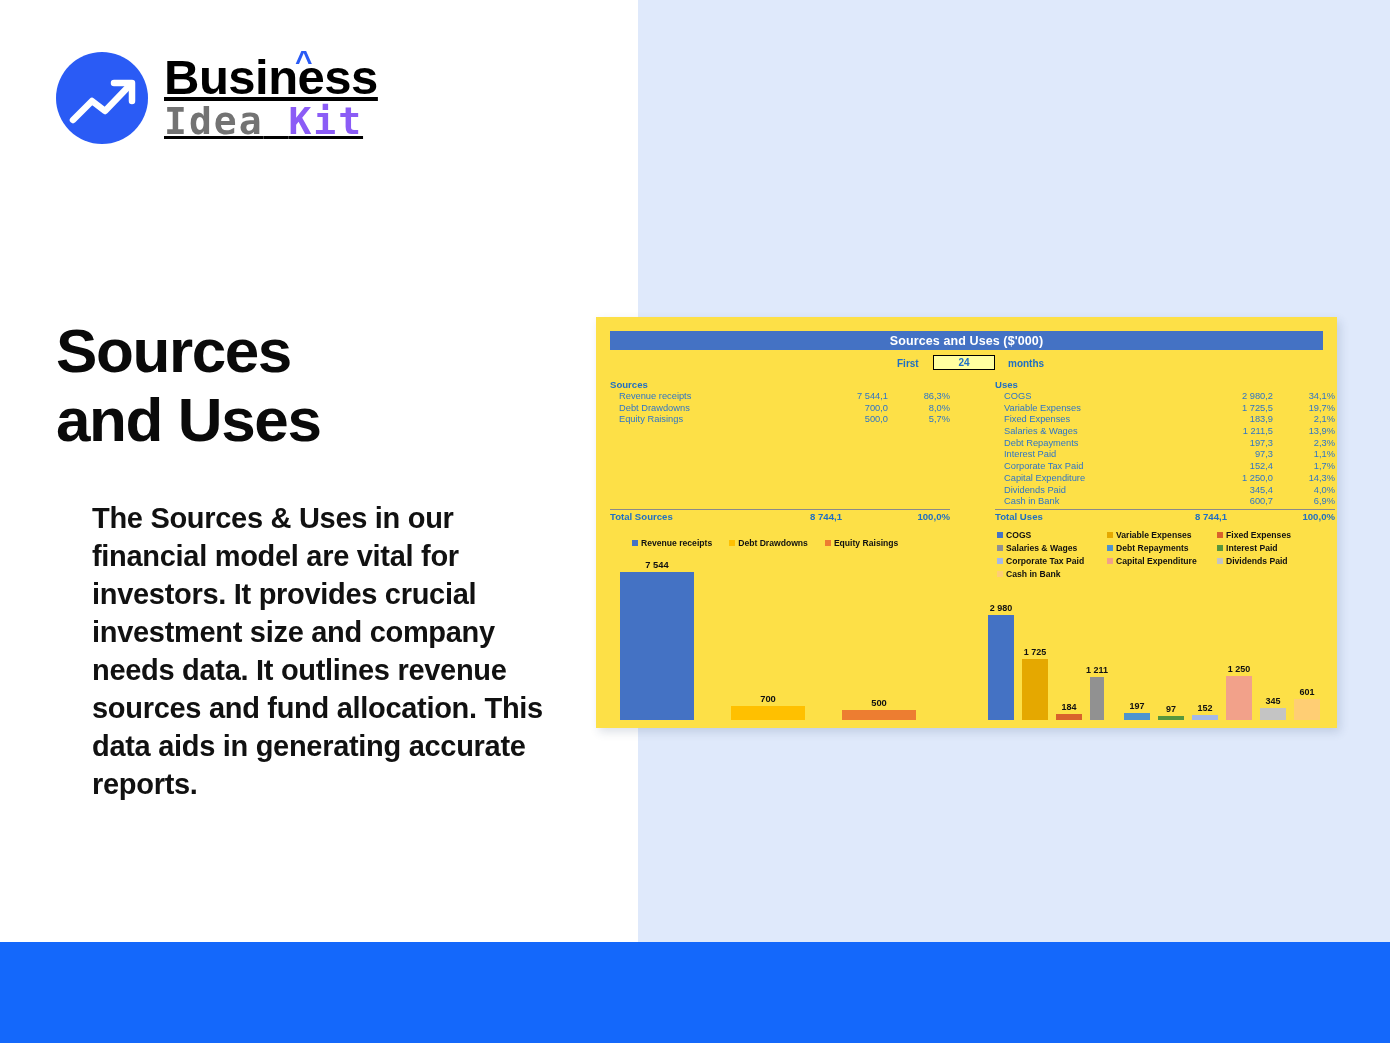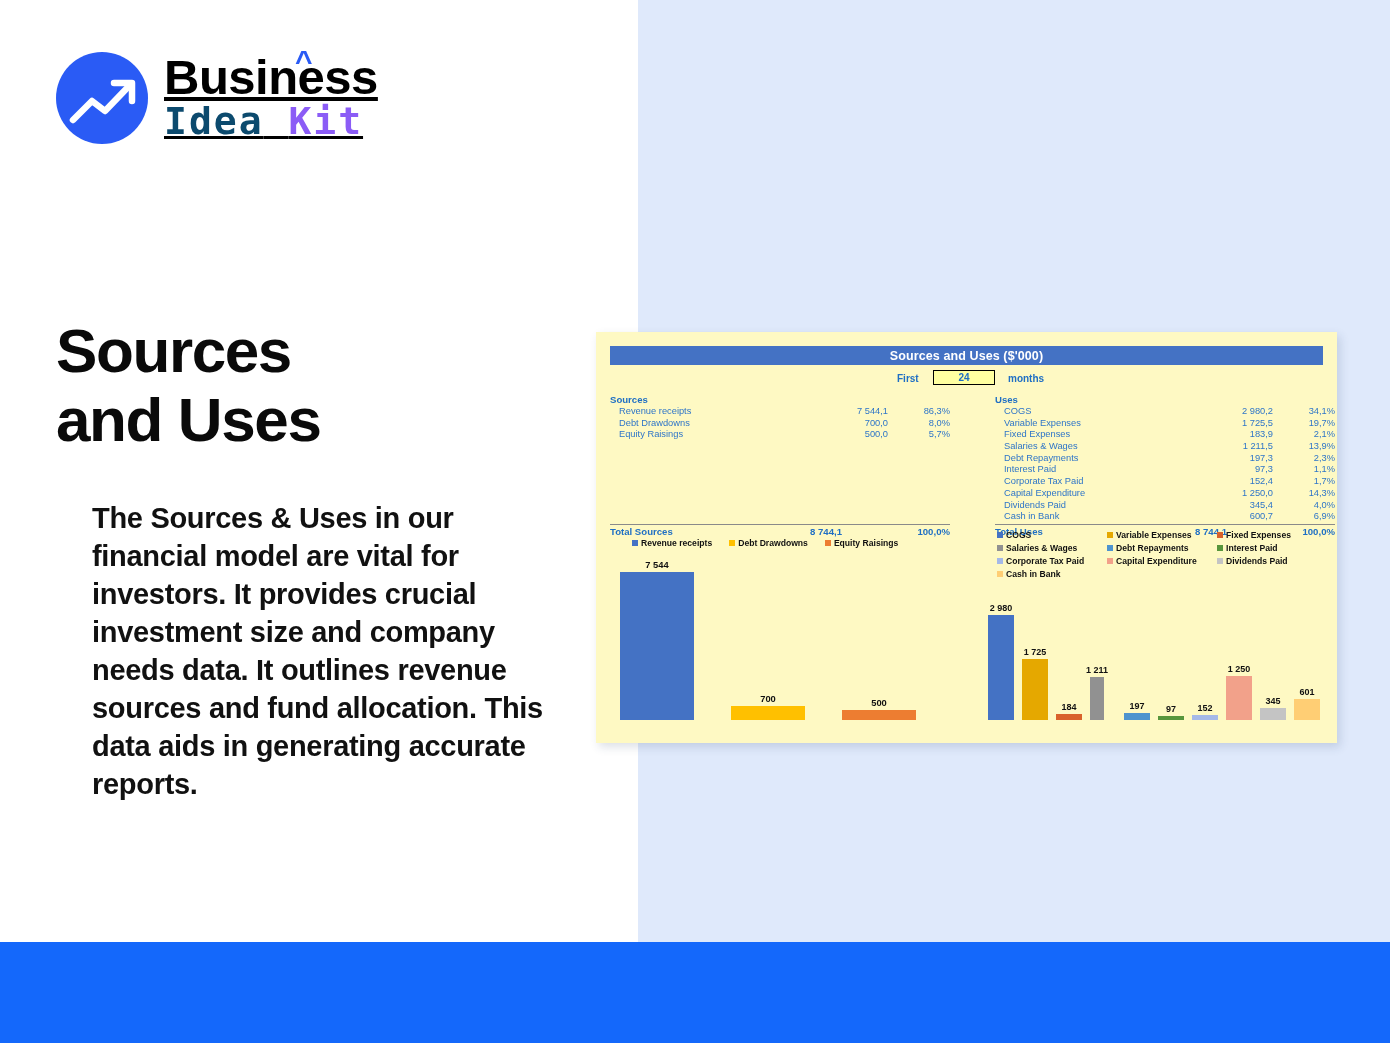--- a/index.html
+++ b/index.html
@@ -41,41 +41,41 @@
   }
   .logo-circumflex {
     position: absolute; left: 131px; top: -7px;
     font-size: 30px; color: #2a5bf5; font-weight: 700;
   }
   .logo-line2 {
     font-family: "DejaVu Sans Mono", monospace;
     font-size: 38px; font-weight: 700; line-height: 1.05;
     letter-spacing: 2px; margin-top: 2px; white-space: nowrap;
   }
-  .logo-idea { color: #0c4a6e; }
+  .logo-idea { color: #737373; }
   .logo-kit { color: #8b5cf6; }
 
   
   .headline {
     position: absolute; left: 56px; top: 316px;
     font-size: 62px; font-weight: 700; color: #0a0a0a;
     line-height: 1.12; letter-spacing: -1.4px; width: 540px;
   }
   .body-copy {
     position: absolute; left: 56px; top: 500px;
     width: 460px;
     font-size: 29px; font-weight: 600; color: #111111;
     line-height: 1.31; letter-spacing: -0.3px; margin-left: 36px;
   }
 
   
   .card {
-    position: absolute; left: 596px; top: 332px;
+    position: absolute; left: 596px; top: 317px;
     width: 741px; height: 411px;
-    background: #fef9c3;
+    background: #fde047;
     box-shadow: 3px 4px 9px rgba(40,60,100,0.16);
   }
   .sheet-title {
     position: absolute; left: 14px; top: 14px;
     width: 713px; height: 19px;
     background: #4472c4;
     color: #ffffff; font-size: 12.5px; font-weight: 700;
     display: flex; align-items: center; justify-content: center;
     letter-spacing: 0.1px;
   }

